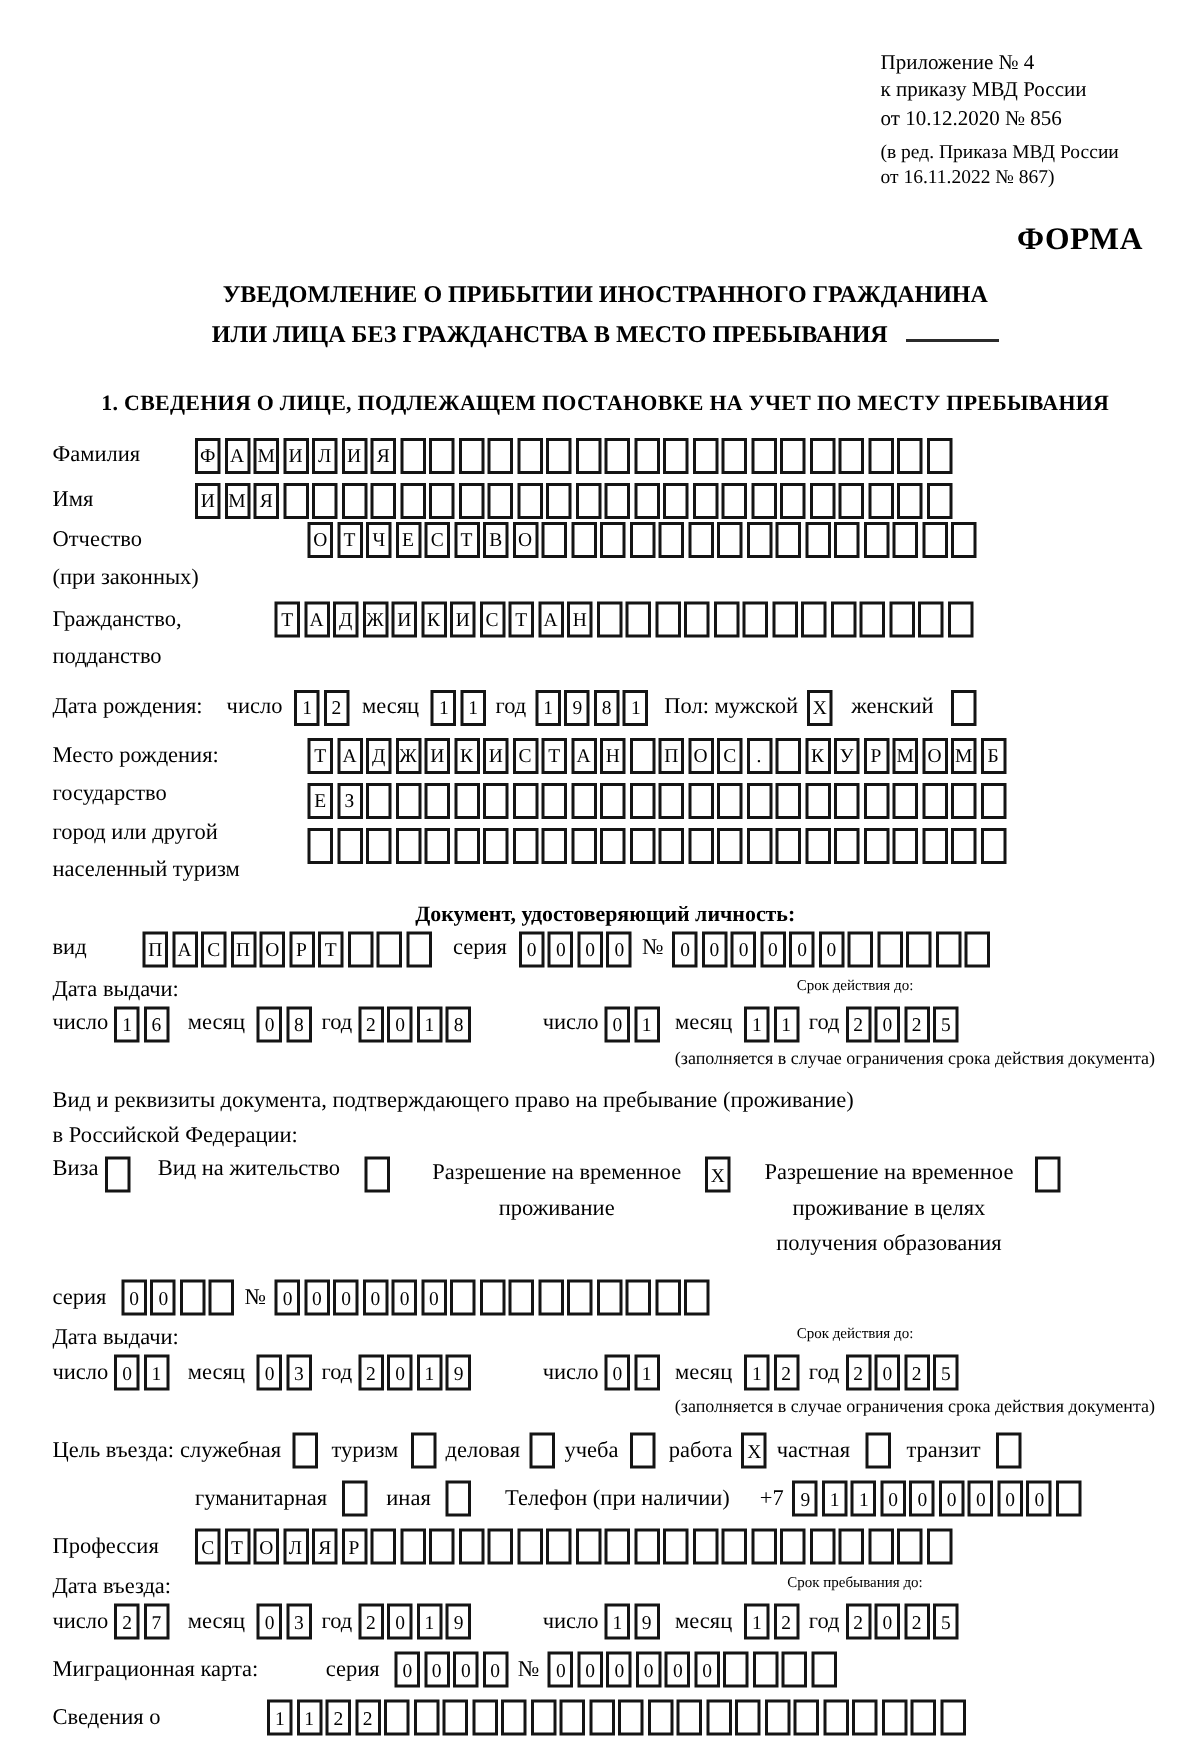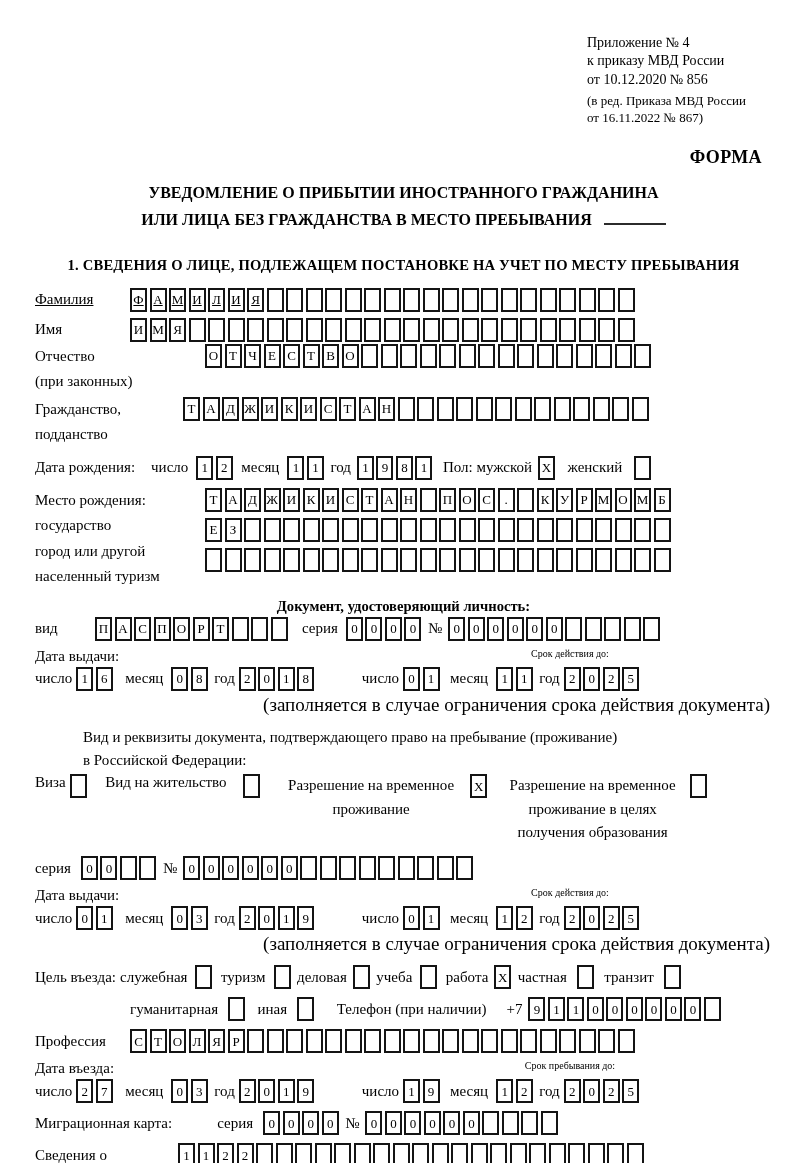--- a/index.html
+++ b/index.html
@@ -10,21 +10,21 @@
     height: 1163px;
     background: #ffffff;
     color: #000;
     font-family: "Liberation Serif", "DejaVu Serif", serif;
     padding: 34px 28px 0 35px;
     overflow: hidden;
     border-radius: 10px;
   }
   .appendix { margin-left: 552px; font-size: 14px; line-height: 1.32; }
   .amendment { margin-left: 552px; font-size: 13px; line-height: 1.3; margin-top: 4px; }
-  .forma { text-align: right; padding-right: 10px; font-weight: bold; font-size: 18px; margin-top: 20px; letter-spacing: .4px; }
+  .forma { text-align: right; padding-right: 10px; font-weight: bold; font-size: 21px; margin-top: 20px; letter-spacing: .4px; }
   .title { text-align: center; font-weight: bold; font-size: 16px; margin-top: 12px; line-height: 1.65; }
   .blank-line { display: inline-block; width: 62px; border-bottom: 2px solid #2b2b2b; height: 14px; margin-left: 12px; }
   .section-heading { text-align: center; font-weight: bold; font-size: 14.6px; margin-top: 24px; letter-spacing: .2px; }
 
   .row { display: flex; align-items: center; margin-top: 6px; }
   .row.top { align-items: flex-start; }
   .lbl { font-size: 15px; white-space: nowrap; }
   .lblcol { flex: none; font-size: 15px; line-height: 1.7; }
   .boxrow { display: inline-flex; flex: none; }
   .boxcol { display: flex; flex-direction: column; gap: 6px; }
@@ -36,28 +36,28 @@
   .w95  { width: 95px;  flex: none; }
   .w170 { width: 170px; flex: none; }
   .w148 { width: 148px; flex: none; }
   .w143 { width: 143px; flex: none; }
   .w60  { width: 60px;  flex: none; }
   .ml4  { margin-left: 4px; }  .ml6  { margin-left: 6px; }
   .ml8  { margin-left: 8px; }  .ml10 { margin-left: 10px; }
   .ml12 { margin-left: 12px; } .ml16 { margin-left: 16px; }
   .ml20 { margin-left: 20px; } .ml45 { margin-left: 45px; }
   .mt2 { margin-top: 2px; } .mt8 { margin-top: 8px; } .mt10 { margin-top: 10px; }
-  .mt12 { margin-top: 12px; } .mt14 { margin-top: 14px; text-decoration: underline; }
+  .mt12 { margin-top: 12px; } .mt14 { margin-top: 14px; }
 
   .doc-heading { text-align: center; font-weight: bold; font-size: 14.6px; margin-top: 8px; }
   .date-heads { display: flex; margin-top: 7px; }
   .dh-left { width: 340px; font-size: 15px; }
   .dh-right { width: 330px; text-align: center; font-size: 10px; margin-left: 30px; }
-  .note { text-align: right; font-size: 19px; margin-top: 3px; padding-right: 2px; }
-  .plain { font-size: 15px; margin-top: 10px; line-height: 1.55; margin-left: 48px; }
+  .note { text-align: right; font-size: 12px; margin-top: 3px; padding-right: 2px; }
+  .plain { font-size: 15px; margin-top: 10px; line-height: 1.55; }
   .center-col { text-align: center; font-size: 15px; line-height: 1.55; flex: none; }
 </style>
 </head>
 <body>
 
 <div class="page">
 
   <div class="appendix">
     <div>Приложение № 4</div>
     <div>к приказу МВД России</div>

